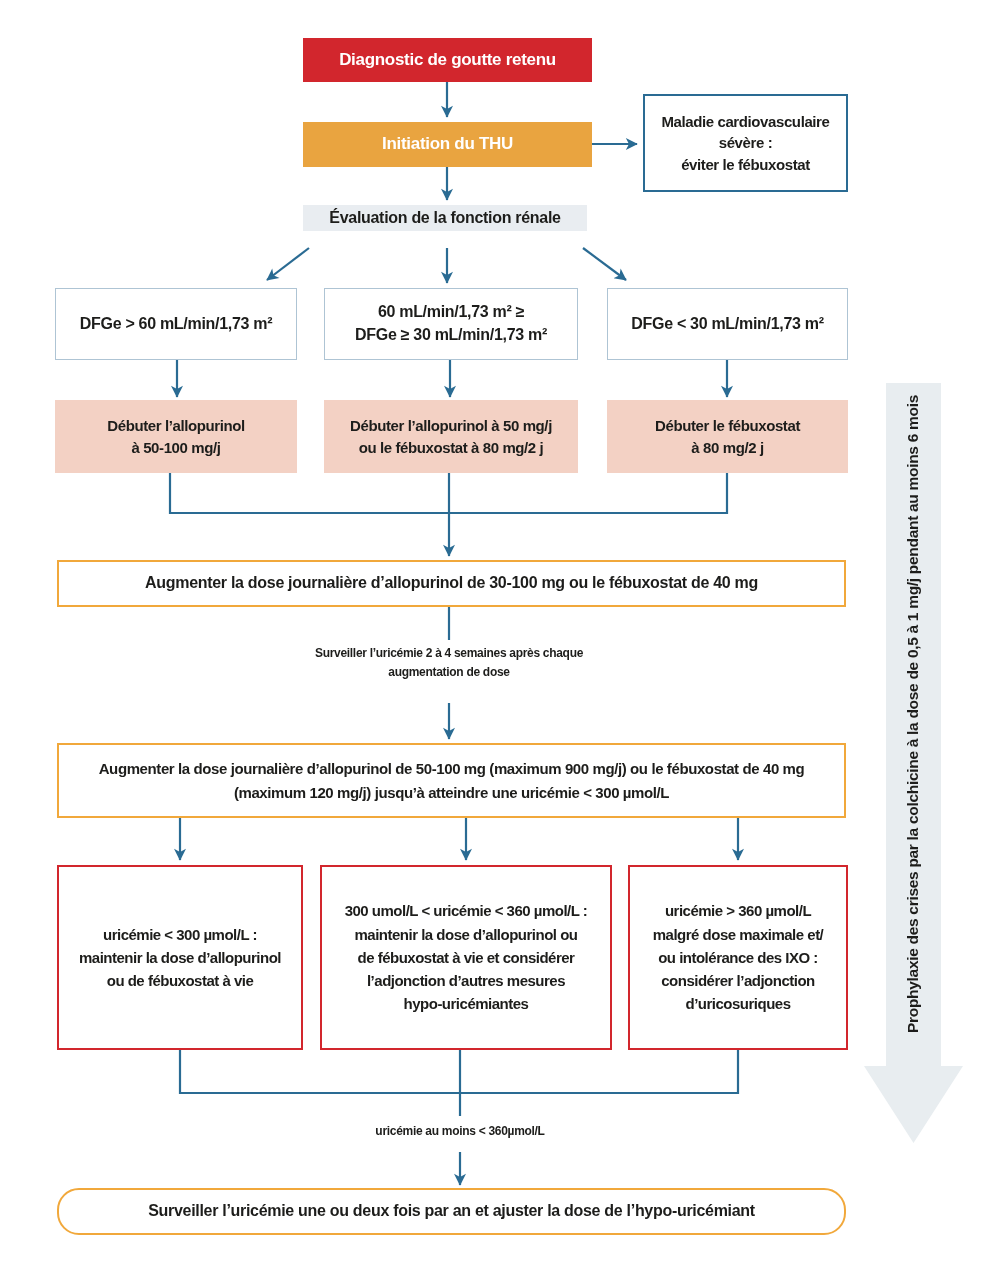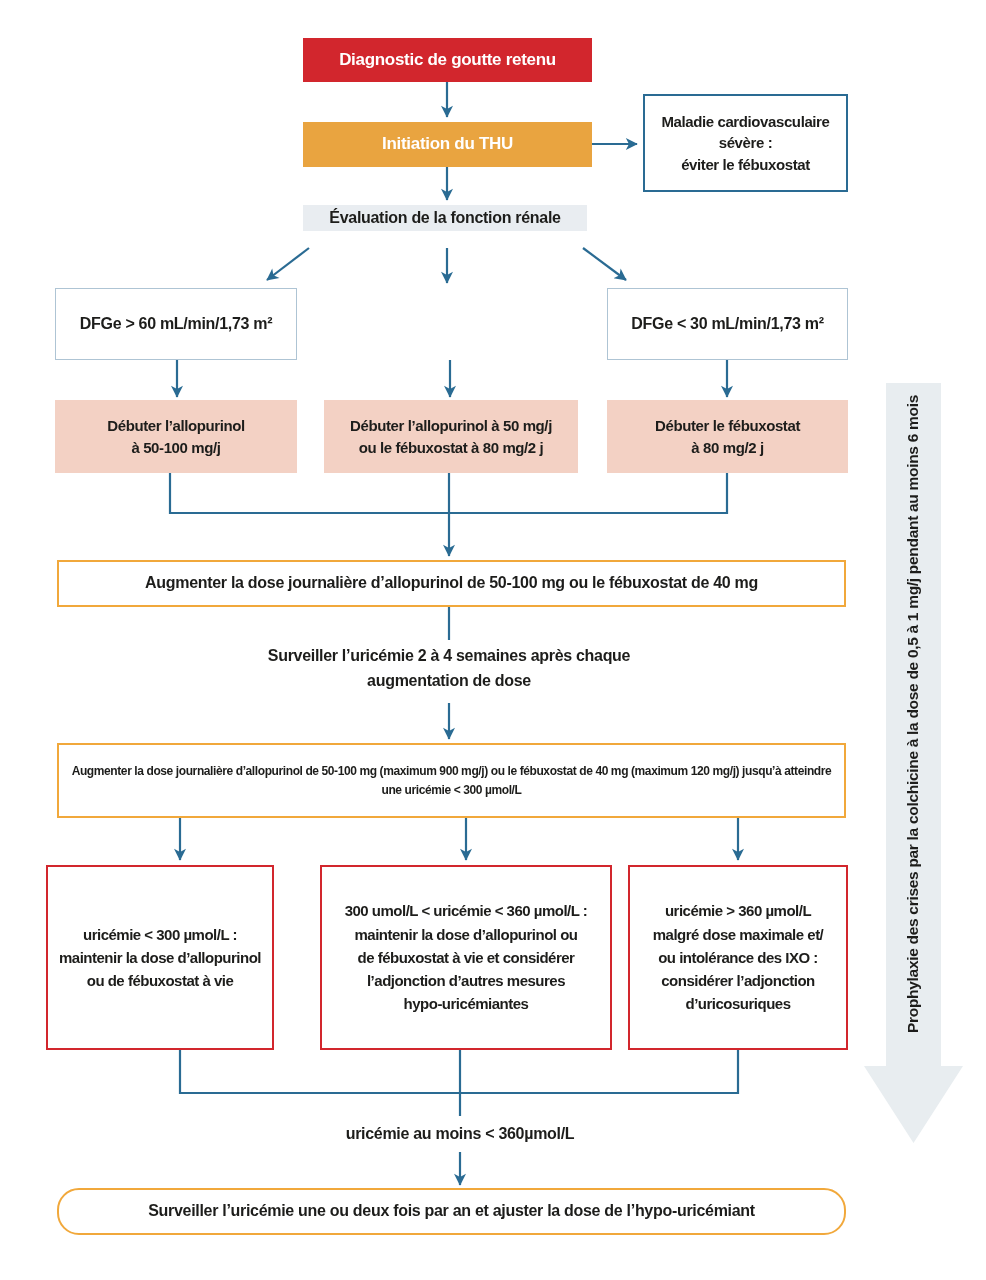--- a/index.html
+++ b/index.html
@@ -30,26 +30,26 @@
   .fill-gray{background:#e9edf1;color:#1d1d1b;}
   .fill-pink{background:#f3d1c4;color:#1d1d1b;font-size:15px;letter-spacing:-0.4px;}
   .border-blue{background:#ffffff;border:2px solid #2a6b93;font-size:15px;letter-spacing:-0.4px;}
   .border-lightblue{background:#ffffff;border:1px solid #aec4d4;}
   .border-yellow{background:#ffffff;border:2px solid #f1a83b;}
   .border-red{background:#ffffff;border:2px solid #d2262d;font-size:15px;letter-spacing:-0.5px;line-height:1.55;}
   .freetext{
     position:absolute;
     text-align:center;
     font-weight:bold;
-    font-size:16px;
+    font-size:12px;
     letter-spacing:-0.3px;
     line-height:1.55;
     white-space:pre-line;
   }
-  .small-wrap{font-size:12px;letter-spacing:-0.4px;white-space:normal;line-height:1.55;padding:0 12px;}
+  .small-wrap{font-size:15px;letter-spacing:-0.4px;white-space:normal;line-height:1.55;padding:0 12px;}
   #prophylaxie-label{
     position:absolute;
     left:573px;top:700px;
     width:680px;height:28px;
     transform:rotate(-90deg);
     transform-origin:center center;
     text-align:center;
     font-weight:bold;
     font-size:15.5px;
     letter-spacing:-0.3px;
@@ -104,40 +104,42 @@
   <div class="box fill-orange" style="left:303px;top:122px;width:289px;height:45px;">Initiation du THU</div>
 
   <div class="box border-blue" style="left:643px;top:94px;width:205px;height:98px;">Maladie cardiovasculaire
 sévère :
 éviter le fébuxostat</div>
 
   <div class="box fill-gray" style="left:303px;top:205px;width:284px;height:26px;">Évaluation de la fonction rénale</div>
 
   <div class="box border-lightblue" style="left:55px;top:288px;width:242px;height:72px;">DFGe &gt; 60 mL/min/1,73 m²</div>
 
+  <div class="box border-lightblue" style="left:324px;top:288px;width:254px;height:72px;">60 mL/min/1,73 m² ≥
+DFGe ≥ 30 mL/min/1,73 m²</div>
 
   <div class="box border-lightblue" style="left:607px;top:288px;width:241px;height:72px;">DFGe &lt; 30 mL/min/1,73 m²</div>
 
   <div class="box fill-pink" style="left:55px;top:400px;width:242px;height:73px;">Débuter l’allopurinol
 à 50-100 mg/j</div>
 
   <div class="box fill-pink" style="left:324px;top:400px;width:254px;height:73px;">Débuter l’allopurinol à 50 mg/j
 ou le fébuxostat à 80 mg/2 j</div>
 
   <div class="box fill-pink" style="left:607px;top:400px;width:241px;height:73px;">Débuter le fébuxostat
 à 80 mg/2 j</div>
 
-  <div class="box border-yellow" style="left:57px;top:560px;width:789px;height:47px;">Augmenter la dose journalière d’allopurinol de 50-100 mg ou le fébuxostat de 40 mg</div>
+  <div class="box border-yellow" style="left:57px;top:560px;width:789px;height:47px;">Augmenter la dose journalière d’allopurinol de 30-100 mg ou le fébuxostat de 40 mg</div>
 
   <div class="freetext" style="left:229px;top:644px;width:440px;">Surveiller l’uricémie 2 à 4 semaines après chaque
 augmentation de dose</div>
 
   <div class="box border-yellow small-wrap" style="left:57px;top:743px;width:789px;height:75px;">Augmenter la dose journalière d’allopurinol de 50-100 mg (maximum 900 mg/j) ou le fébuxostat de 40 mg (maximum 120 mg/j) jusqu’à atteindre une uricémie &lt; 300 µmol/L</div>
 
-  <div class="box border-red" style="left:46px;top:865px;width:228px;height:185px;">uricémie &lt; 300 µmol/L :
+  <div class="box border-red" style="left:57px;top:865px;width:246px;height:185px;">uricémie &lt; 300 µmol/L :
 maintenir la dose d’allopurinol
 ou de fébuxostat à vie</div>
 
   <div class="box border-red" style="left:320px;top:865px;width:292px;height:185px;">300 umol/L &lt; uricémie &lt; 360 µmol/L :
 maintenir la dose d’allopurinol ou
 de fébuxostat à vie et considérer
 l’adjonction d’autres mesures
 hypo-uricémiantes</div>
 
   <div class="box border-red" style="left:628px;top:865px;width:220px;height:185px;">uricémie &gt; 360 µmol/L

